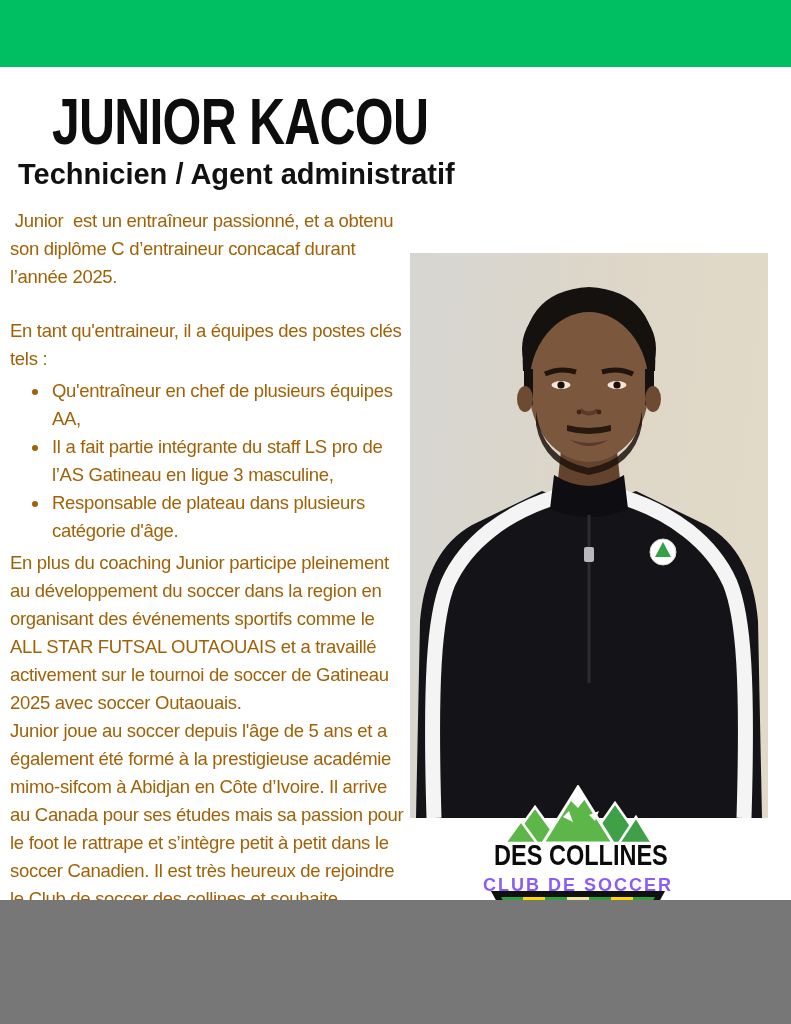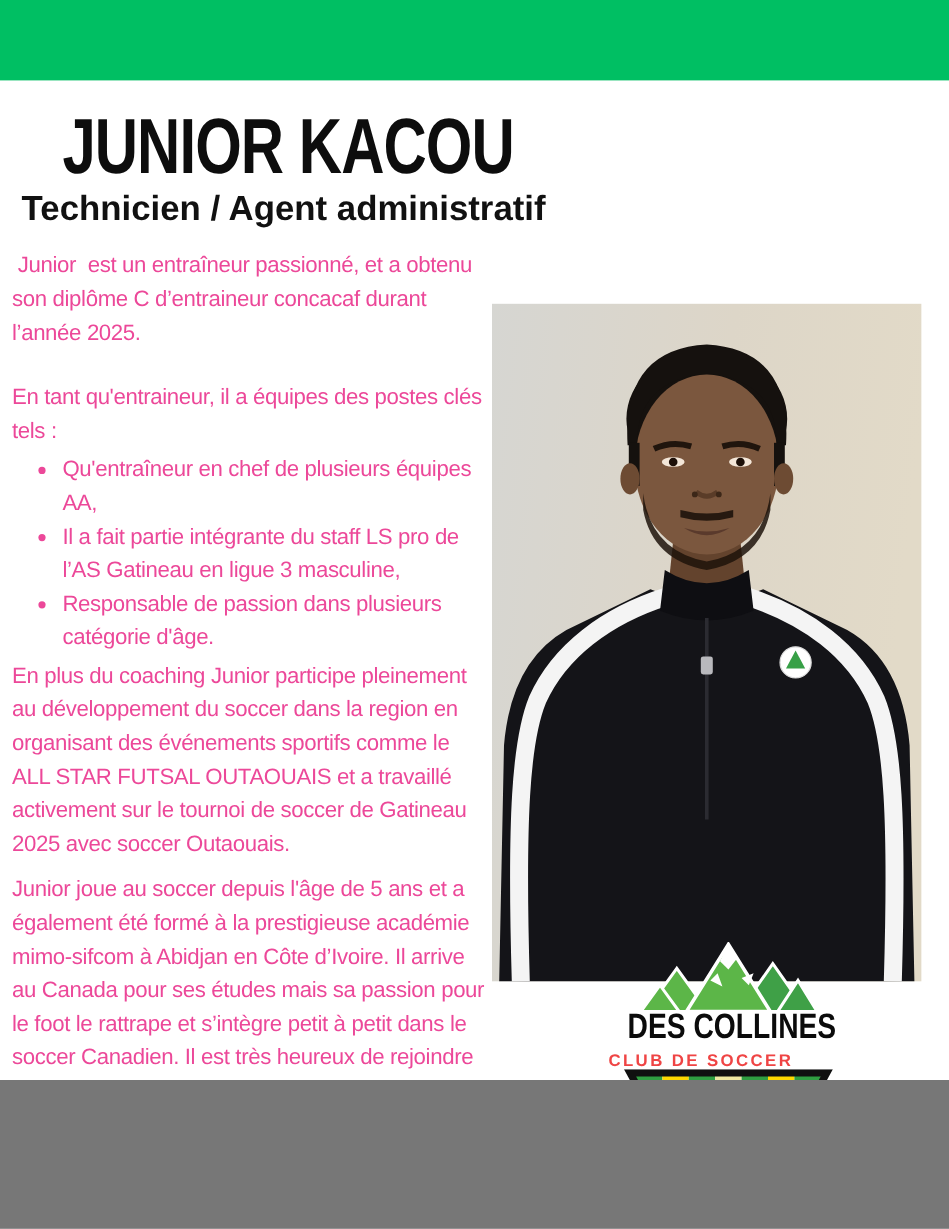--- a/index.html
+++ b/index.html
@@ -5,54 +5,54 @@
   html,body{margin:0;padding:0;background:#777;}
   .page{position:relative;width:791px;height:900px;background:#ffffff;overflow:hidden;
         font-family:Liberation Sans, sans-serif;color:#151515;}
   .bar{position:absolute;left:0;width:791px;background:#00BF63;}
   .bar.top{top:0;height:67px;}
   .bar.bottom{top:956px;height:68px;}
   .title{position:absolute;left:52px;top:84px;font-size:64px;font-weight:900;color:#0d0d0d;
          letter-spacing:-1px;transform:scaleX(0.78) scaleY(1.02);transform-origin:left top;white-space:nowrap;}
   .subtitle{position:absolute;left:18px;top:158px;font-size:29px;font-weight:700;color:#111;white-space:nowrap;}
   .body-col{position:absolute;left:10px;top:207px;width:398px;font-size:18.5px;line-height:28px;
-            letter-spacing:-0.3px;color:#ec4899;}
+            letter-spacing:-0.3px;color:#a16207;}
   .body-col p{margin:0;white-space:pre-wrap;}
   .body-col p.gap-after{margin-bottom:26px;}
-  .body-col p.gap-small{margin-bottom:10px;}
+  .body-col p.gap-small{}
   .body-col ul{margin:4px;padding:0 0 0 36px;}
   .body-col li{margin:0;padding-left:2px;}
   .photo{position:absolute;left:410px;top:253px;width:358px;height:565px;}
-  .logo{position:absolute;left:507px;top:783px;width:200px;height:215px;}
+  .logo{position:absolute;left:478px;top:783px;width:200px;height:215px;}
   .logo .mountains{position:absolute;left:24px;top:2px;width:152px;height:60px;}
   .logo .club-name{position:absolute;left:0;top:56px;width:200px;text-align:center;font-size:28px;
                    font-weight:900;color:#0b0b0b;letter-spacing:0px;transform:scaleX(0.84) scaleY(1.05);
                    transform-origin:center top;white-space:nowrap;}
-  .logo .club-tagline{position:absolute;left:0;top:92px;width:200px;text-align:left;font-size:14px;
-                      font-weight:700;color:#ef4444;letter-spacing:2px;white-space:nowrap;}
+  .logo .club-tagline{position:absolute;left:0;top:92px;width:200px;text-align:center;font-size:18px;
+                      font-weight:700;color:#8b5cf6;letter-spacing:2px;white-space:nowrap;}
   .logo .shield{position:absolute;left:10px;top:108px;width:180px;height:106px;}
   .sparkles{position:absolute;left:318px;top:950px;width:110px;height:74px;}
 </style>
 </head>
 <body>
 
 <div class="page">
 
   <div class="bar top"></div>
 
   <div class="title">JUNIOR KACOU</div>
   <div class="subtitle">Technicien / Agent administratif</div>
 
   <div class="body-col">
     <p class="gap-after"> Junior  est un entraîneur passionné, et a obtenu son diplôme C d’entraineur concacaf durant l’année 2025.</p>
     <p>En tant qu'entraineur, il a équipes des postes clés tels :</p>
     <ul>
       <li>Qu'entraîneur en chef de plusieurs équipes AA,</li>
       <li>Il a fait partie intégrante du staff LS pro de l’AS Gatineau en ligue 3 masculine,</li>
-      <li>Responsable de passion dans plusieurs catégorie d'âge.</li>
+      <li>Responsable de plateau dans plusieurs catégorie d'âge.</li>
     </ul>
     <p class="gap-small">En plus du coaching Junior participe pleinement au développement du soccer dans la region en organisant des événements sportifs comme le ALL STAR FUTSAL OUTAOUAIS et a travaillé activement sur le tournoi de soccer de Gatineau 2025 avec soccer Outaouais.</p>
     <p>Junior joue au soccer depuis l'âge de 5 ans et a également été formé à la prestigieuse académie mimo-sifcom à Abidjan en Côte d’Ivoire. Il arrive au Canada pour ses études mais sa passion pour le foot le rattrape et s’intègre petit à petit dans le soccer Canadien. Il est très heureux de rejoindre le Club de soccer des collines et souhaite participer à l’agrandissement de ce club</p>
   </div>
 
   <div class="photo">
     <svg width="358" height="565" viewBox="0 0 358 565">
       <defs>
         <linearGradient id="wall" x1="0" y1="0" x2="1" y2="0.18">
           <stop offset="0" stop-color="#d6d6d2"></stop>

